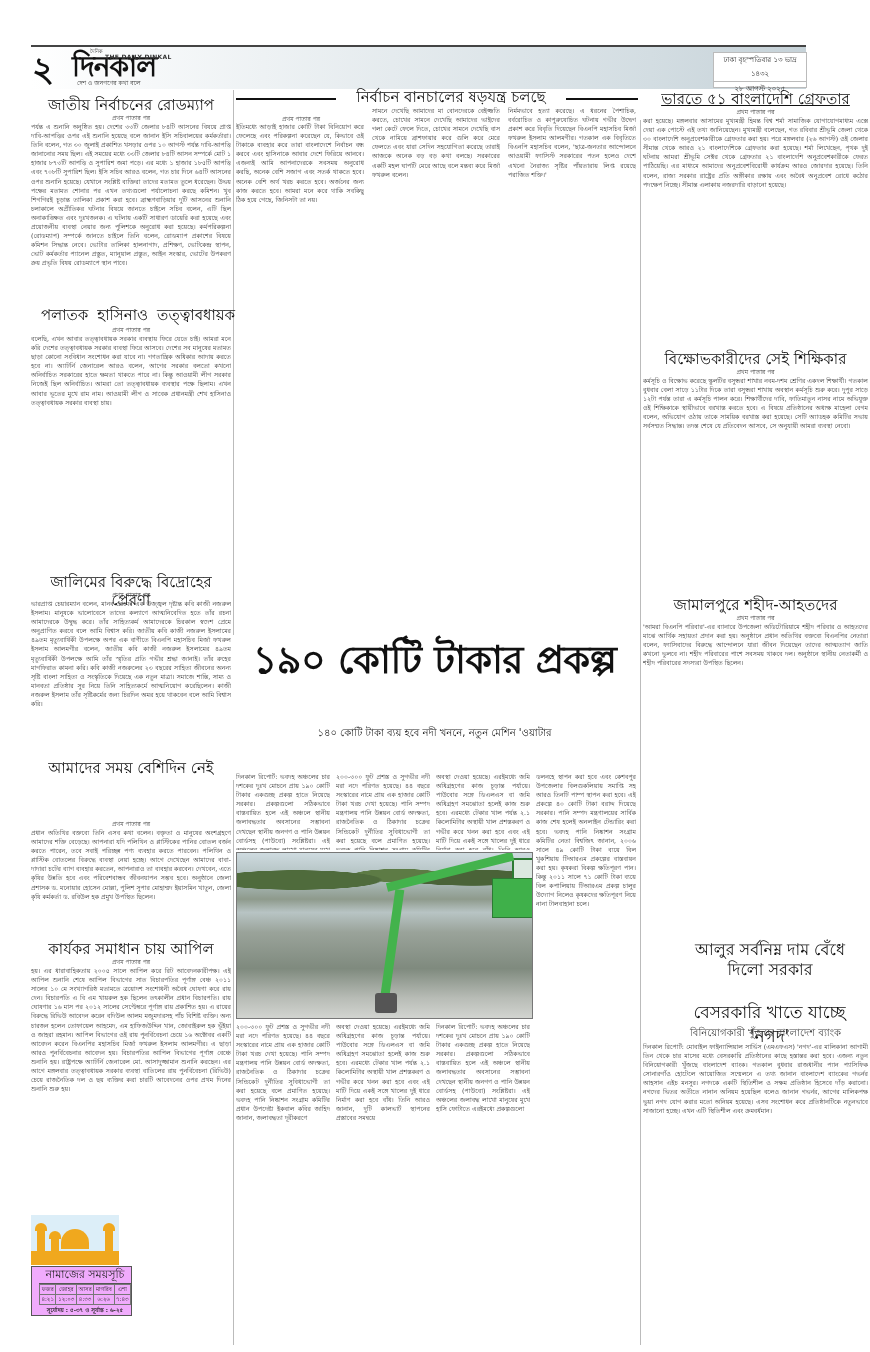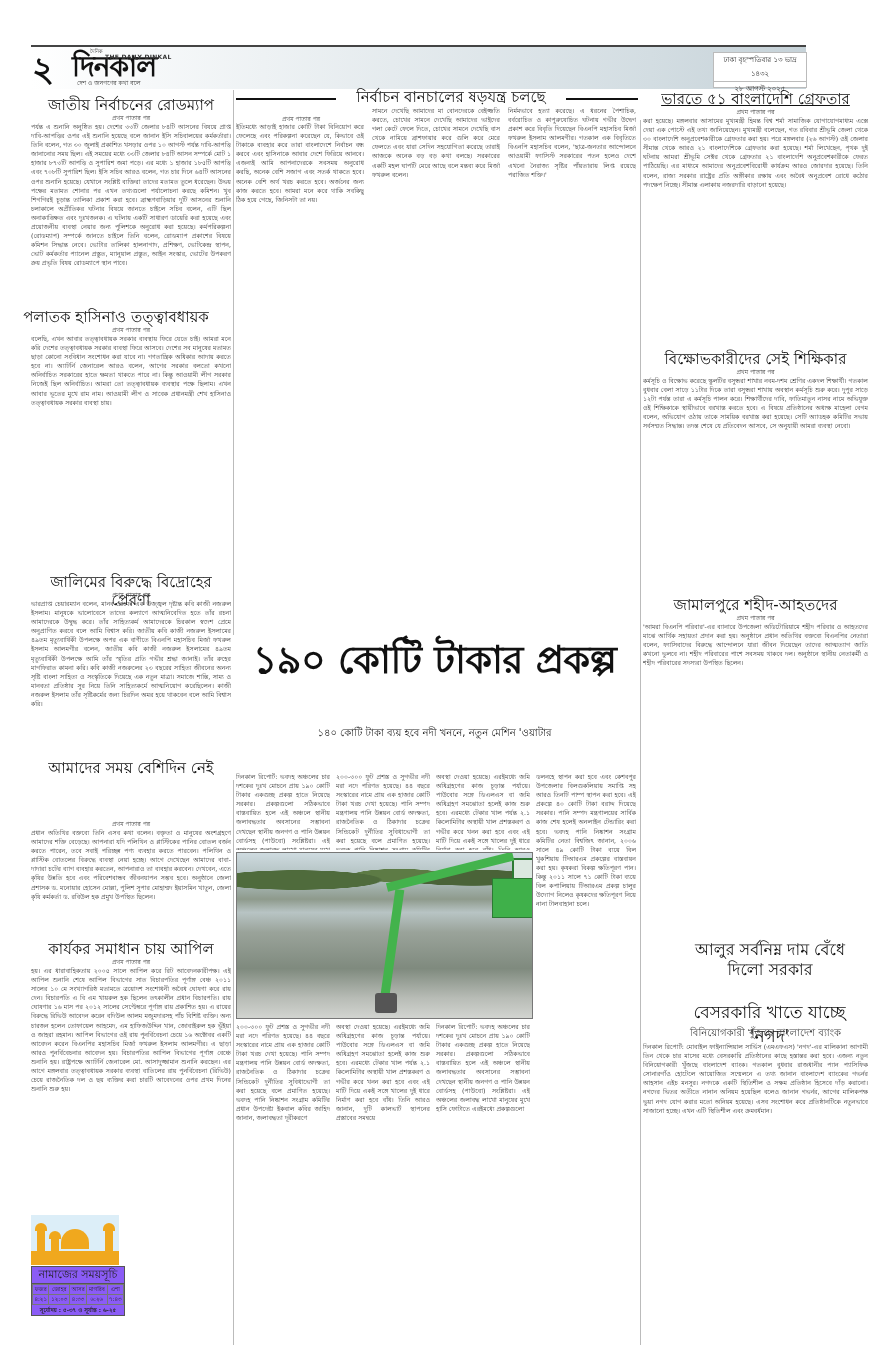--- a/index.html
+++ b/index.html
@@ -27,21 +27,21 @@
   .machine-body{position:absolute;left:255px;top:25px;width:95px;height:38px;background:#3fb04a;border:1px solid #2c7a33;}
   .machine-cab{position:absolute;left:275px;top:5px;width:45px;height:24px;background:#dbe8e0;border:2px solid #2c7a33;}
   .arm1{position:absolute;left:150px;top:30px;width:130px;height:9px;background:#43b34c;transform:rotate(-14deg);transform-origin:left center;}
   .arm2{position:absolute;left:150px;top:36px;width:9px;height:120px;background:#43b34c;transform:rotate(8deg);}
   .bucket{position:absolute;left:138px;top:140px;width:22px;height:20px;background:#555;border-radius:3px;}
   .mosque{position:absolute;left:31px;top:1215px;width:88px;height:50px;background:#dceef8;overflow:hidden;}
   .m-base{position:absolute;left:0;bottom:0;width:100%;height:14px;background:#f0a81e;}
   .m-dome{position:absolute;left:30px;top:14px;width:28px;height:20px;background:#f0a81e;border-radius:14px 14px 0 0;}
   .m-tower{position:absolute;width:8px;height:36px;background:#f0a81e;bottom:0;}
   .m-tower::before{content:"";position:absolute;left:-2px;top:-6px;width:12px;height:8px;background:#f0a81e;border-radius:6px 6px 0 0;}
-  .prayer{position:absolute;left:31px;top:1266px;width:92px;border:1px solid #555;background:#8b5cf6;font-size:6px;}
+  .prayer{position:absolute;left:31px;top:1266px;width:92px;border:1px solid #555;background:#f0abfc;font-size:6px;padding-left:7px;}
   .prayer .title{font-size:11px;text-align:center;border-bottom:1px solid #555;line-height:16px;}
   .prayer table{width:100%;border-collapse:collapse;}
   .prayer td{border:1px solid #777;text-align:center;line-height:9px;padding:0;font-size:5.5px;}
   .prayer .sun{text-align:center;line-height:10px;font-size:5.6px;font-weight:bold;}
   .boxed-head{position:absolute;left:680px;top:940px;width:180px;text-align:center;font-size:16px;line-height:20px;color:#111;}
   .dark-head{position:absolute;left:672px;top:1000px;width:195px;height:24px;background:#fff;font-size:17px;text-align:center;color:#111;line-height:24px;}
 </style>
 </head>
 <body>
 
@@ -60,21 +60,21 @@
 </div>
 
 <div class="vline" style="left:233px;top:90px;height:545px;"></div>
 <div class="vline" style="left:640px;top:120px;height:1225px;"></div>
 <div class="vline" style="left:233px;top:780px;height:565px;"></div>
 
 <div class="head" style="left:31px;top:96px;width:200px;">জাতীয় নির্বাচনের রোডম্যাপ</div>
 <div class="sub" style="left:31px;top:113px;width:200px;">প্রথম পাতার পর</div>
 <div class="col textfill" style="left:31px;top:122px;width:200px;height:182px;">পর্যন্ত এ শুনানি অনুষ্ঠিত হয়। দেশের ৩৩টি জেলার ৮৪টি আসনের বিষয়ে প্রাপ্ত দাবি-আপত্তির ওপর এই শুনানি হয়েছে বলে জানান ইসি সচিবালয়ের কর্মকর্তারা। তিনি বলেন, গত ৩০ জুলাই প্রকাশিত খসড়ার ওপর ১০ আগস্ট পর্যন্ত দাবি-আপত্তি জানানোর সময় ছিল। এই সময়ের মধ্যে ৩৩টি জেলার ৮৪টি আসন সম্পর্কে মোট ১ হাজার ৮৭৩টি আপত্তি ও সুপারিশ জমা পড়ে। এর মধ্যে ১ হাজার ১৮৫টি আপত্তি এবং ৭০৮টি সুপারিশ ছিল। ইসি সচিব আরও বলেন, গত চার দিনে ৬৪টি আসনের ওপর শুনানি হয়েছে। যেখানে সংশ্লিষ্ট ব্যক্তিরা তাদের মতামত তুলে ধরেছেন। উভয় পক্ষের মতামত শোনার পর এখন তথ্যগুলো পর্যালোচনা করছে কমিশন। খুব শিগগিরই চূড়ান্ত তালিকা প্রকাশ করা হবে। ব্রাহ্মণবাড়িয়ার দুটি আসনের শুনানি চলাকালে অপ্রীতিকর ঘটনার বিষয়ে জানতে চাইলে সচিব বলেন, এটি ছিল অনাকাঙ্ক্ষিত এবং দুঃখজনক। এ ঘটনায় একটি সাধারণ ডায়েরি করা হয়েছে এবং প্রয়োজনীয় ব্যবস্থা নেয়ার জন্য পুলিশকে অনুরোধ করা হয়েছে। কর্মপরিকল্পনা (রোডম্যাপ) সম্পর্কে জানতে চাইলে তিনি বলেন, রোডম্যাপ প্রকাশের বিষয়ে কমিশন সিদ্ধান্ত নেবে। ভোটার তালিকা হালনাগাদ, প্রশিক্ষণ, ভোটকেন্দ্র স্থাপন, ভোট কর্মকর্তার প্যানেল প্রস্তুত, ম্যানুয়াল প্রস্তুত, আইন সংস্কার, ভোটের উপকরণ ক্রয় প্রভৃতি বিষয় রোডম্যাপে স্থান পাবে।</div>
 
-<div class="head" style="left:16px;top:308px;width:200px;">পলাতক হাসিনাও তত্ত্বাবধায়ক</div>
+<div class="head" style="left:38px;top:308px;width:200px;font-family:Liberation Mono, monospace;">পলাতক হাসিনাও তত্ত্বাবধায়ক</div>
 <div class="sub" style="left:31px;top:325px;width:200px;">প্রথম পাতার পর</div>
 <div class="col textfill" style="left:31px;top:334px;width:200px;height:236px;">বলেছি, এখন আবার তত্ত্বাবধায়ক সরকার ব্যবস্থায় ফিরে যেতে চাই। আমরা মনে করি দেশের তত্ত্বাবধায়ক সরকার ব্যবস্থা ফিরে আসবে। দেশের সব মানুষের মতামত ছাড়া কোনো সংবিধান সংশোধন করা যাবে না। গণতান্ত্রিক অধিকার আদায় করতে হবে না। অ্যাটর্নি জেনারেল আরও বলেন, আগের সরকার বলতো কখনো অনির্বাচিত সরকারের হাতে ক্ষমতা থাকতে পারে না। কিন্তু আওয়ামী লীগ সরকার নিজেই ছিল অনির্বাচিত। আমরা তো তত্ত্বাবধায়ক ব্যবস্থার পক্ষে ছিলাম। এখন আবার ভূতের মুখে রাম নাম। আওয়ামী লীগ ও সাবেক প্রধানমন্ত্রী শেখ হাসিনাও তত্ত্বাবধায়ক সরকার ব্যবস্থা চায়।</div>
 
 <div class="head" style="left:31px;top:573px;width:200px;">জালিমের বিরুদ্ধে বিদ্রোহের প্রেরণা</div>
 <div class="sub" style="left:31px;top:590px;width:200px;">প্রথম পাতার পর</div>
 <div class="col textfill" style="left:31px;top:599px;width:200px;height:200px;">ভারপ্রাপ্ত চেয়ারম্যান বলেন, মানব প্রেমের এক উজ্জ্বল দৃষ্টান্ত কবি কাজী নজরুল ইসলাম। মানুষকে ভালোবেসে তাদের কল্যাণে আত্মনিবেদিত হতে তাঁর রচনা আমাদেরকে উদ্বুদ্ধ করে। তাঁর সাহিত্যকর্ম আমাদেরকে চিরকাল স্বদেশ প্রেমে অনুপ্রাণিত করবে বলে আমি বিশ্বাস করি। জাতীয় কবি কাজী নজরুল ইসলামের ৪৯তম মৃত্যুবার্ষিকী উপলক্ষে অপর এক বাণীতে বিএনপি মহাসচিব মির্জা ফখরুল ইসলাম আলমগীর বলেন, জাতীয় কবি কাজী নজরুল ইসলামের ৪৯তম মৃত্যুবার্ষিকী উপলক্ষে আমি তাঁর স্মৃতির প্রতি গভীর শ্রদ্ধা জানাই। তাঁর রুহের মাগফিরাত কামনা করি। কবি কাজী নজরুলের ২৩ বছরের সাহিত্য জীবনের অনন্য সৃষ্টি বাংলা সাহিত্য ও সংস্কৃতিকে দিয়েছে এক নতুন মাত্রা। সমাজে শান্তি, সাম্য ও মানবতা প্রতিষ্ঠার সুর নিয়ে তিনি সাহিত্যকর্মে আত্মনিয়োগ করেছিলেন। কাজী নজরুল ইসলাম তাঁর সৃষ্টিকর্মের জন্য চিরদিন অমর হয়ে থাকবেন বলে আমি বিশ্বাস করি।</div>
 
 <div class="head" style="left:31px;top:759px;width:200px;">আমাদের সময় বেশিদিন নেই</div>
 <div class="sub" style="left:31px;top:819px;width:200px;">প্রথম পাতার পর</div>
 <div class="col textfill" style="left:31px;top:828px;width:200px;height:108px;">প্রধান অতিথির বক্তব্যে তিনি এসব কথা বলেন। বক্তৃতা ও মানুষের অংশগ্রহণে আমাদের শক্তি বেড়েছে। আপনারা যদি পলিথিন ও প্লাস্টিকের পানির বোতল বর্জন করতে পারেন, তবে সবাই পরিচ্ছন্ন পণ্য ব্যবহার করতে পারবেন। পলিথিন ও প্লাস্টিক বোতলের বিরুদ্ধে ব্যবস্থা নেয়া হচ্ছে। আগে দেখেছেন আমাদের বাবা-দাদারা চটের ব্যাগ ব্যবহার করতেন, আপনারাও তা ব্যবহার করবেন। দেখবেন, এতে কৃষির উন্নতি হবে এবং পরিবেশবান্ধব জীবনযাপন সম্ভব হবে। অনুষ্ঠানে জেলা প্রশাসক ড. মনোয়ার হোসেন মোল্লা, পুলিশ সুপার মোহাম্মদ ইয়াসমিন খাতুন, জেলা কৃষি কর্মকর্তা ড. রবিউল হক প্রমুখ উপস্থিত ছিলেন।</div>

